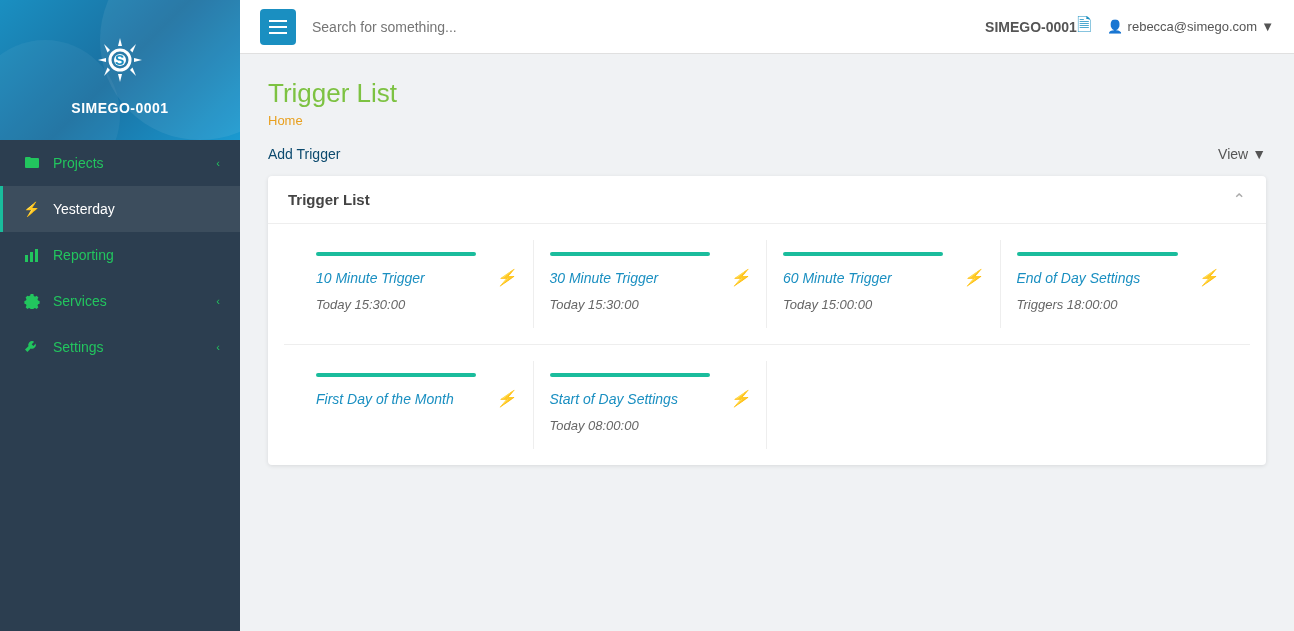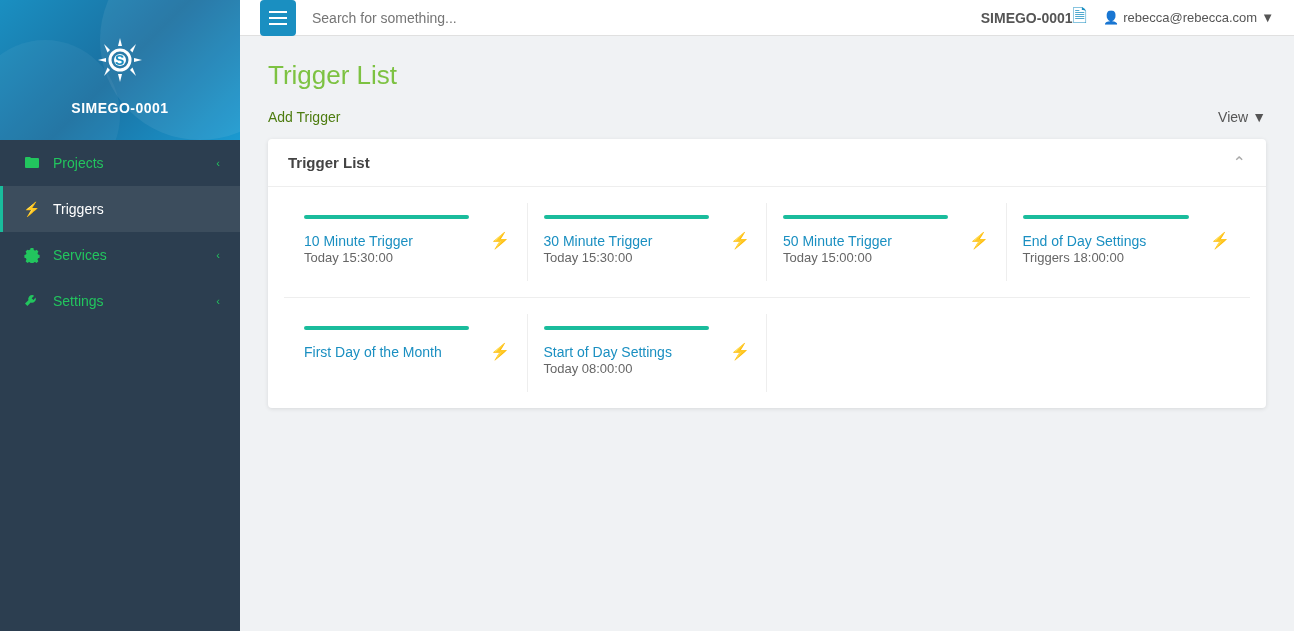--- a/index.html
+++ b/index.html
@@ -86,21 +86,21 @@
       overflow: hidden;
       background: #f0f2f4;
     }
 
     
     .topbar {
       background: #fff;
       display: flex;
       align-items: center;
       padding: 0 20px;
-      height: 36px;
+      height: 54px;
       border-bottom: 1px solid #e0e0e0;
       flex-shrink: 0;
     }
     .topbar-menu-btn {
       background: #1a8fc1;
       border: none;
       color: #fff;
       width: 36px; height: 36px;
       border-radius: 4px;
       cursor: pointer;
@@ -157,21 +157,21 @@
     
     .toolbar {
       display: flex;
       align-items: center;
       justify-content: space-between;
       margin: 18px 0 14px;
     }
     .btn-add-trigger {
       background: none;
       border: none;
-      color: #4d7c0f;
+      color: #0c4a6e;
       font-size: 14px;
       cursor: pointer;
       font-weight: 500;
     }
     .btn-view {
       background: none;
       border: none;
       color: #555;
       font-size: 14px;
       cursor: pointer;
@@ -194,21 +194,22 @@
     }
     .trigger-card-title {
       font-size: 15px;
       font-weight: 600;
       color: #444;
     }
     .trigger-grid {
       display: grid;
       grid-template-columns: repeat(4, 1fr);
       gap: 0;
-      padding: 16px 20px;
+      padding: 16px 32px;
+      font-style: italic;
     }
     .trigger-item {
       padding: 12px 16px 16px;
       border-right: 1px solid #eee;
     }
     .trigger-item:last-child { border-right: none; }
     .trigger-item-top-bar {
       height: 4px;
       background: #1abc9c;
       border-radius: 2px;
@@ -223,20 +224,21 @@
       align-items: center;
       justify-content: space-between;
     }
     .trigger-bolt {
       color: #1abc9c;
       font-size: 16px;
     }
     .trigger-time {
       color: #666;
       font-size: 13px;
+      margin-top: 10px;
     }
     .chevron-up { color: #aaa; font-size: 16px; }
 
     
     .trigger-separator {
       border: none;
       border-top: 1px solid #eee;
       margin: 0 16px;
     }
   </style>
@@ -269,21 +271,31 @@
       <span class="nav-icon">
         <svg width="16" height="16" viewBox="0 0 16 16" fill="currentColor">
             <path d="M1 3a1 1 0 011-1h4l1 1h7a1 1 0 011 1v8a1 1 0 01-1 1H2a1 1 0 01-1-1V3z"></path>
           </svg>
       </span>
       <span class="nav-label">Projects</span>
       <span class="nav-chevron">‹</span>
     </div>
     <div class="nav-item active">
       <span class="nav-icon" style="color:#1abc9c;">⚡</span>
-      <span class="nav-label">Triggers</span>
+      <span class="nav-label">Yesterday</span>
+    </div>
+    <div class="nav-item">
+      <span class="nav-icon">
+        <svg width="16" height="16" viewBox="0 0 16 16" fill="currentColor">
+            <rect x="1" y="8" width="3" height="7"></rect>
+            <rect x="6" y="5" width="3" height="10"></rect>
+            <rect x="11" y="2" width="3" height="13"></rect>
+          </svg>
+      </span>
+      <span class="nav-label">Reporting</span>
     </div>
     <div class="nav-item">
       <span class="nav-icon">
         <svg width="16" height="16" viewBox="0 0 16 16" fill="currentColor">
             <path d="M8 5a3 3 0 100 6A3 3 0 008 5zm0 1.5a1.5 1.5 0 110 3 1.5 1.5 0 010-3z"></path>
             <path d="M9.4 1H6.6l-.4 1.6a5.5 5.5 0 00-1.2.7L3.4 2.8 1.6 4.6l.9 1.6a5.5 5.5 0 00-.5 1.4L.4 8v2.8l1.6.4c.1.5.3.9.5 1.3l-.9 1.7 1.8 1.8 1.6-.9c.4.2.8.4 1.3.5l.4 1.6h2.6l.4-1.6c.5-.1.9-.3 1.3-.5l1.6.9 1.8-1.8-.9-1.7c.2-.4.4-.8.5-1.3l1.6-.4V8l-1.6-.4a5.5 5.5 0 00-.5-1.4l.9-1.6-1.8-1.8-1.6.9a5.5 5.5 0 00-1.2-.7L9.4 1z"></path>
           </svg>
       </span>
       <span class="nav-label">Services</span>
       <span class="nav-chevron">‹</span>
@@ -309,28 +321,29 @@
           <rect y="6" width="18" height="2"></rect>
           <rect y="12" width="18" height="2"></rect>
         </svg>
     </button>
     <input class="topbar-search" type="text" placeholder="Search for something..." style="">
     <span class="topbar-title">SIMEGO-0001</span>
     <div class="topbar-right">
       <span class="topbar-doc-icon">🗎</span>
       <span class="topbar-user">
         <span>👤</span>
-        <span>rebecca@rebecca.com</span>
+        <span>rebecca@simego.com</span>
         <span>▼</span>
       </span>
     </div>
   </div>
 
   <div class="content">
     <h1 class="page-title">Trigger List</h1>
+    <div class="breadcrumb">Home</div>
 
     <div class="toolbar">
       <button class="btn-add-trigger">Add Trigger</button>
       <button class="btn-view">
         <span>View</span>
         <span>▼</span>
       </button>
     </div>
 
     <div class="trigger-card">
@@ -352,21 +365,21 @@
           <div class="trigger-item-top-bar"></div>
           <div class="trigger-item-name">
             <span>30 Minute Trigger</span>
             <span class="trigger-bolt">⚡</span>
           </div>
           <div class="trigger-time">Today 15:30:00</div>
         </div>
         <div class="trigger-item">
           <div class="trigger-item-top-bar"></div>
           <div class="trigger-item-name">
-            <span>50 Minute Trigger</span>
+            <span>60 Minute Trigger</span>
             <span class="trigger-bolt">⚡</span>
           </div>
           <div class="trigger-time">Today 15:00:00</div>
         </div>
         <div class="trigger-item" style="border-right:none;">
           <div class="trigger-item-top-bar"></div>
           <div class="trigger-item-name">
             <span>End of Day Settings</span>
             <span class="trigger-bolt">⚡</span>
           </div>

